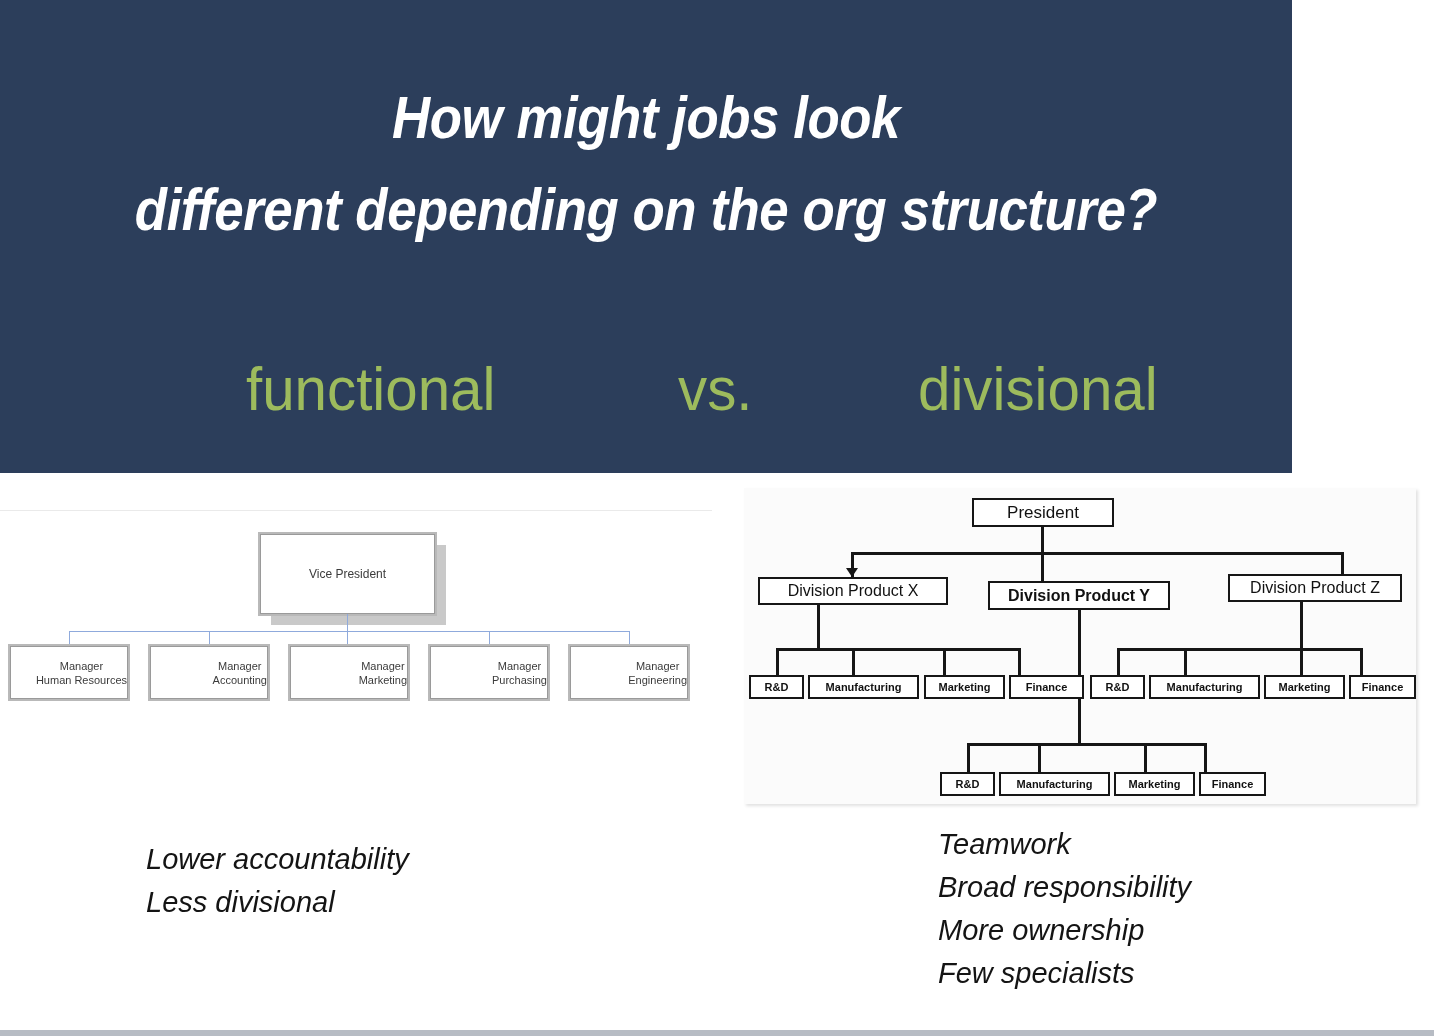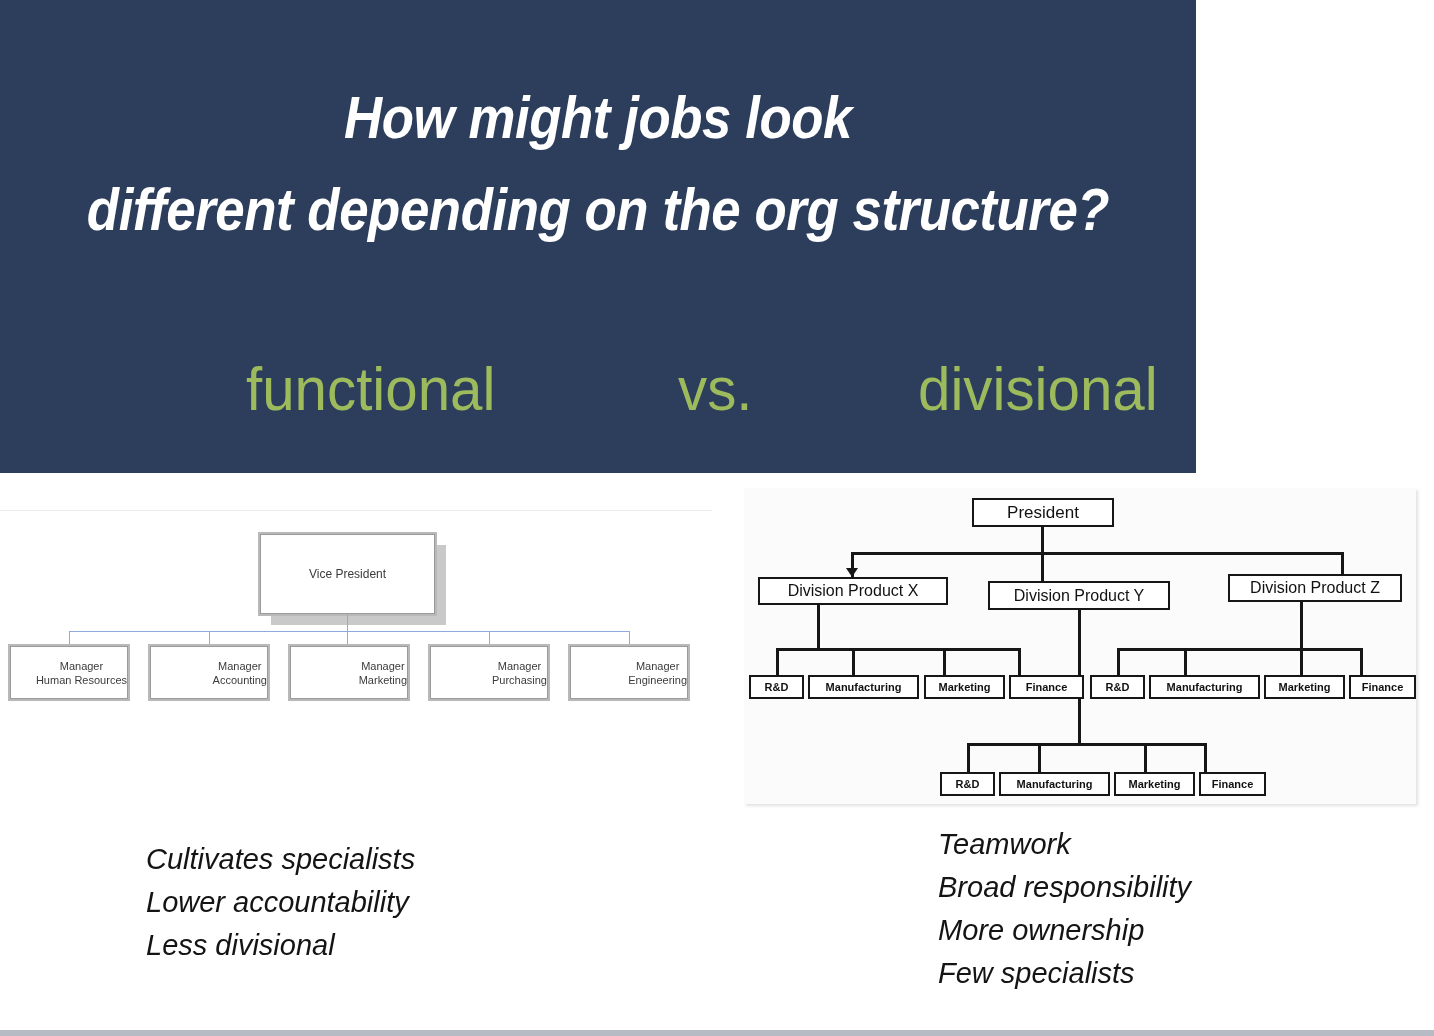--- a/index.html
+++ b/index.html
@@ -16,21 +16,21 @@
     position: relative;
     width: 1434px;
     height: 1036px;
     background: #ffffff;
   }
 
   
   .header-band {
     position: absolute;
     left: 0; top: 0;
-    width: 1196px;
+    width: 1292px;
     height: 473px;
     background: #2C3E5B;
   }
 
   .title-line {
     position: absolute;
     width: 100%;
     text-align: center;
     color: #ffffff;
     font-family: "Liberation Sans", sans-serif;
@@ -144,21 +144,21 @@
     color: #111111;
     font-family: "Liberation Sans", sans-serif;
     font-weight: bold;
     white-space: nowrap;
   }
   .dline { position: absolute; background: #161616; }
 
   .d-pres   { left: 228px; top: 10px;  width: 142px; height: 29px; font-size: 17px; font-weight: normal; }
 
   .d-divx { left:  14px; top: 89px;  width: 190px; height: 28px; font-size: 16px; font-weight: normal; }
-  .d-divy { left: 244px; top: 93px;  width: 182px; height: 29px; font-size: 16px; font-weight: normal; }
+  .d-divy { left: 244px; top: 93px;  width: 182px; height: 29px; font-size: 16px; font-weight: bold; }
   .d-divz { left: 484px; top: 86px;  width: 174px; height: 28px; font-size: 16px; font-weight: normal; }
 
   .d-leaf  { height: 24px; font-size: 11px; }
   .d-leaf-y { height: 24px; font-size: 11px; }
 
   
   .lx-rd   { left:   5px; top: 187px; width:  55px; }
   .lx-man  { left:  64px; top: 187px; width: 111px; }
   .lx-mkt  { left: 180px; top: 187px; width:  81px; }
   .lx-fin  { left: 265px; top: 187px; width:  75px; }
@@ -340,21 +340,20 @@
       </div>
     <div class="dbox d-leaf-y ly-mkt">
         <span>Marketing</span>
       </div>
     <div class="dbox d-leaf-y ly-fin">
         <span>Finance</span>
       </div>
   </div>
 
   <div class="notes notes-left">
-    <div>Cultivates specialists</div>
     <div>Lower accountability</div>
     <div>Less divisional</div>
   </div>
 
   <div class="notes notes-right">
     <div>Teamwork</div>
     <div>Broad responsibility</div>
     <div>More ownership</div>
     <div>Few specialists</div>
   </div>

